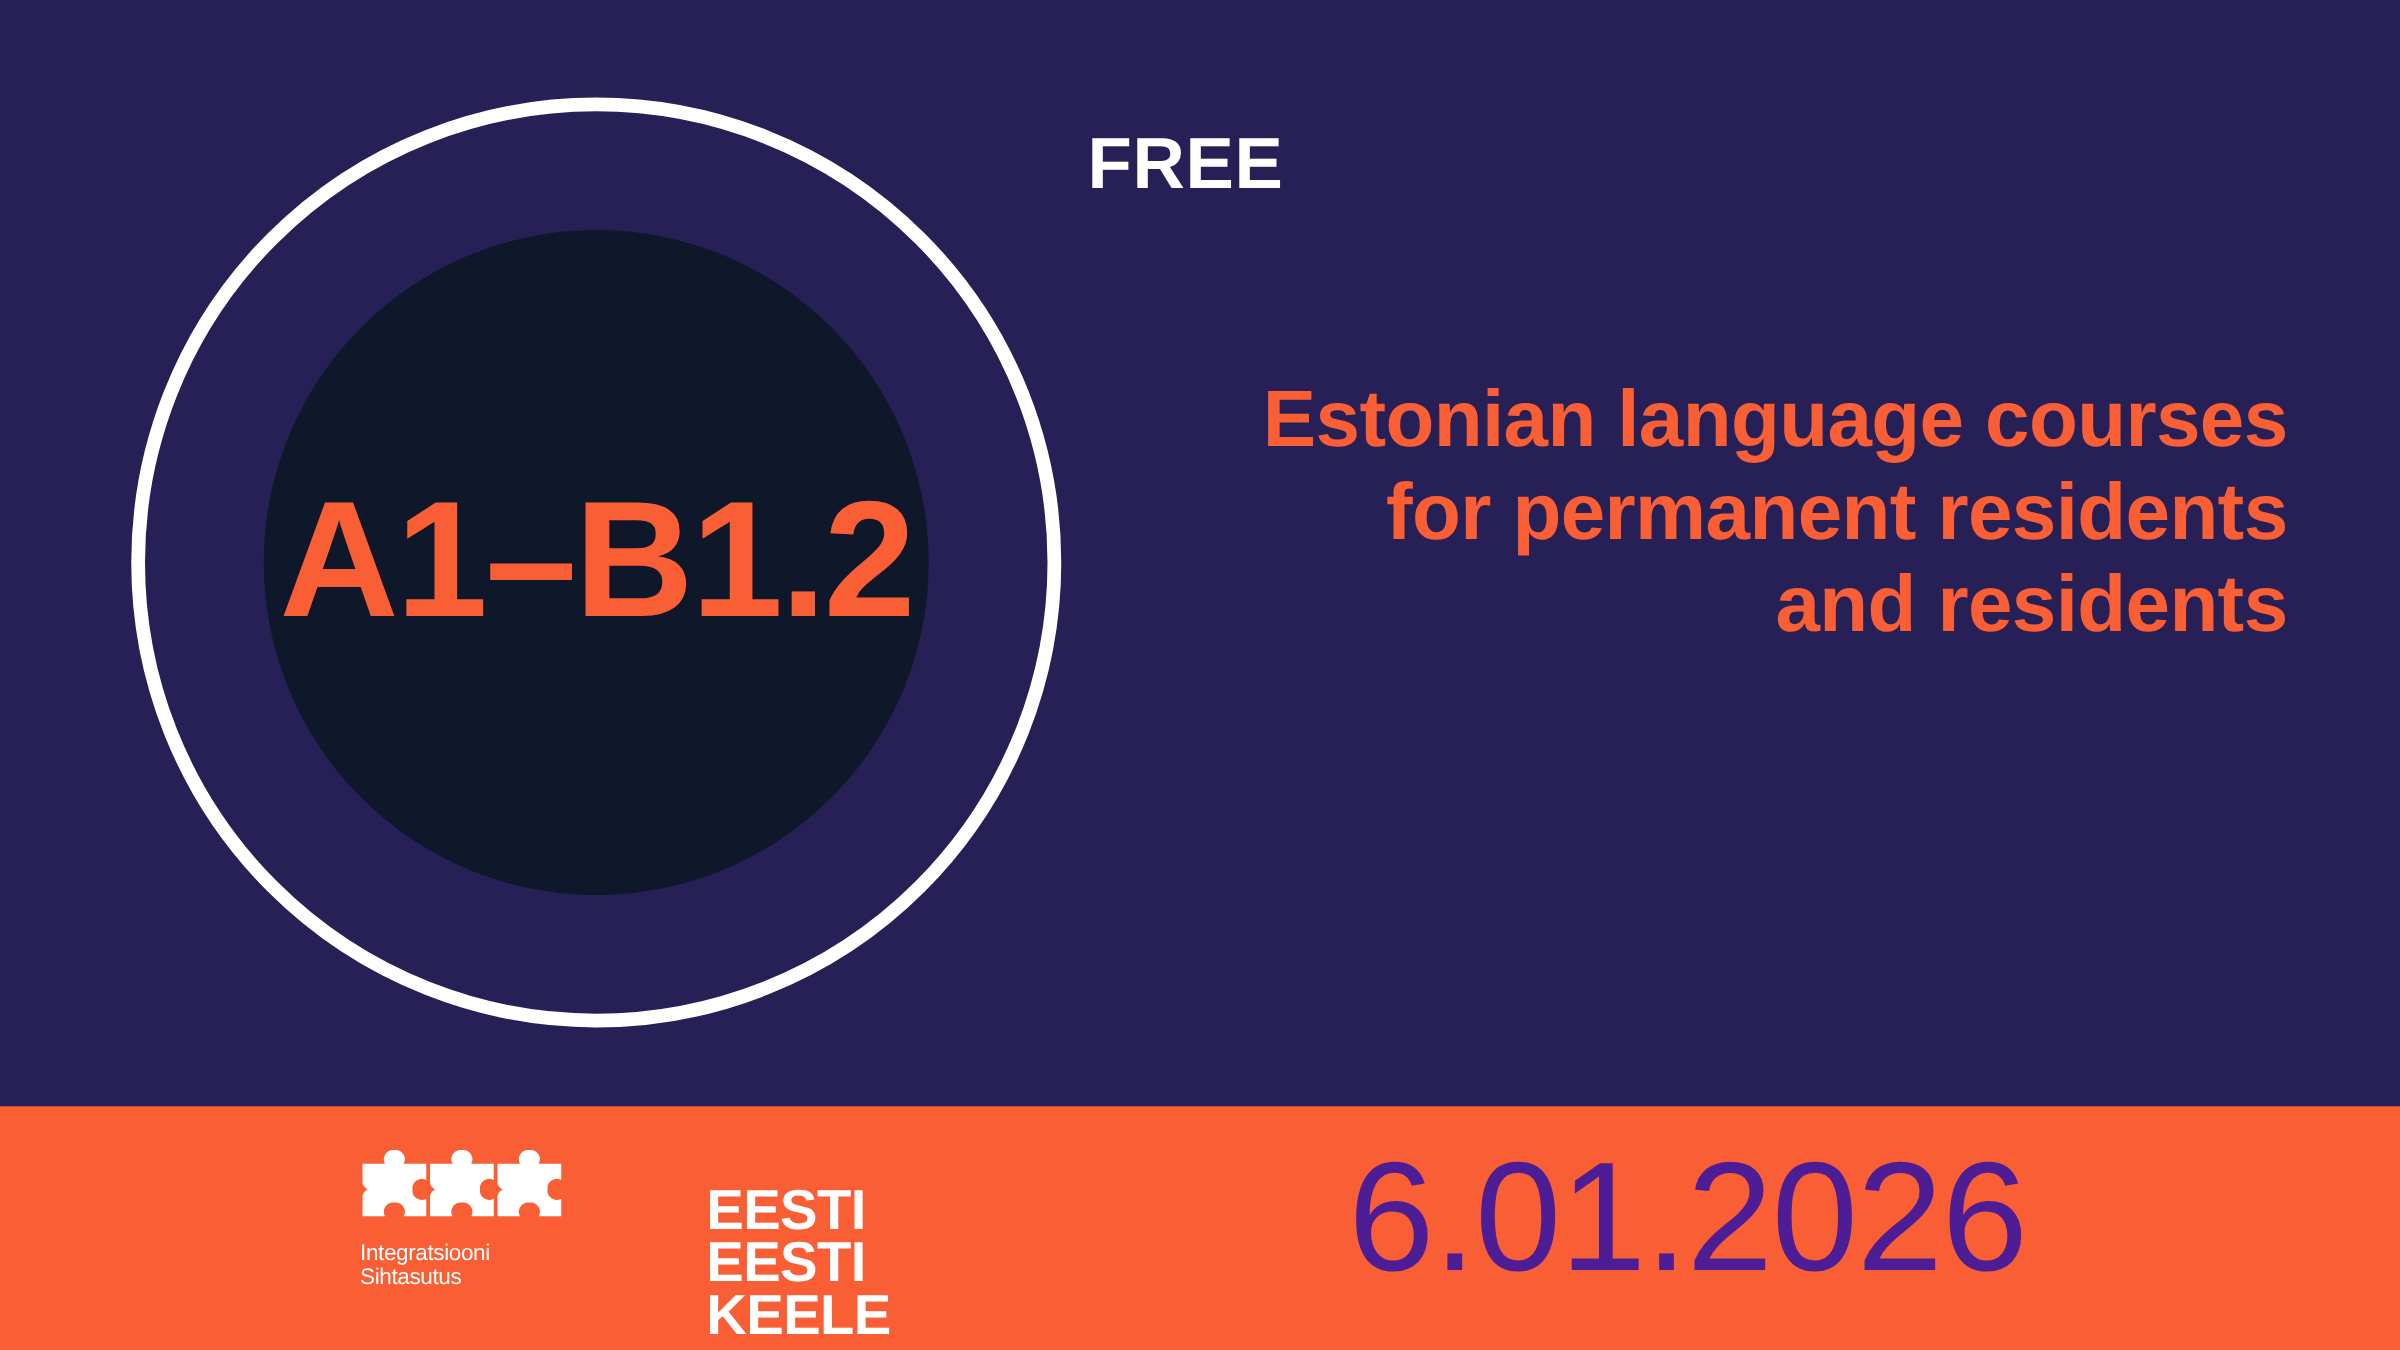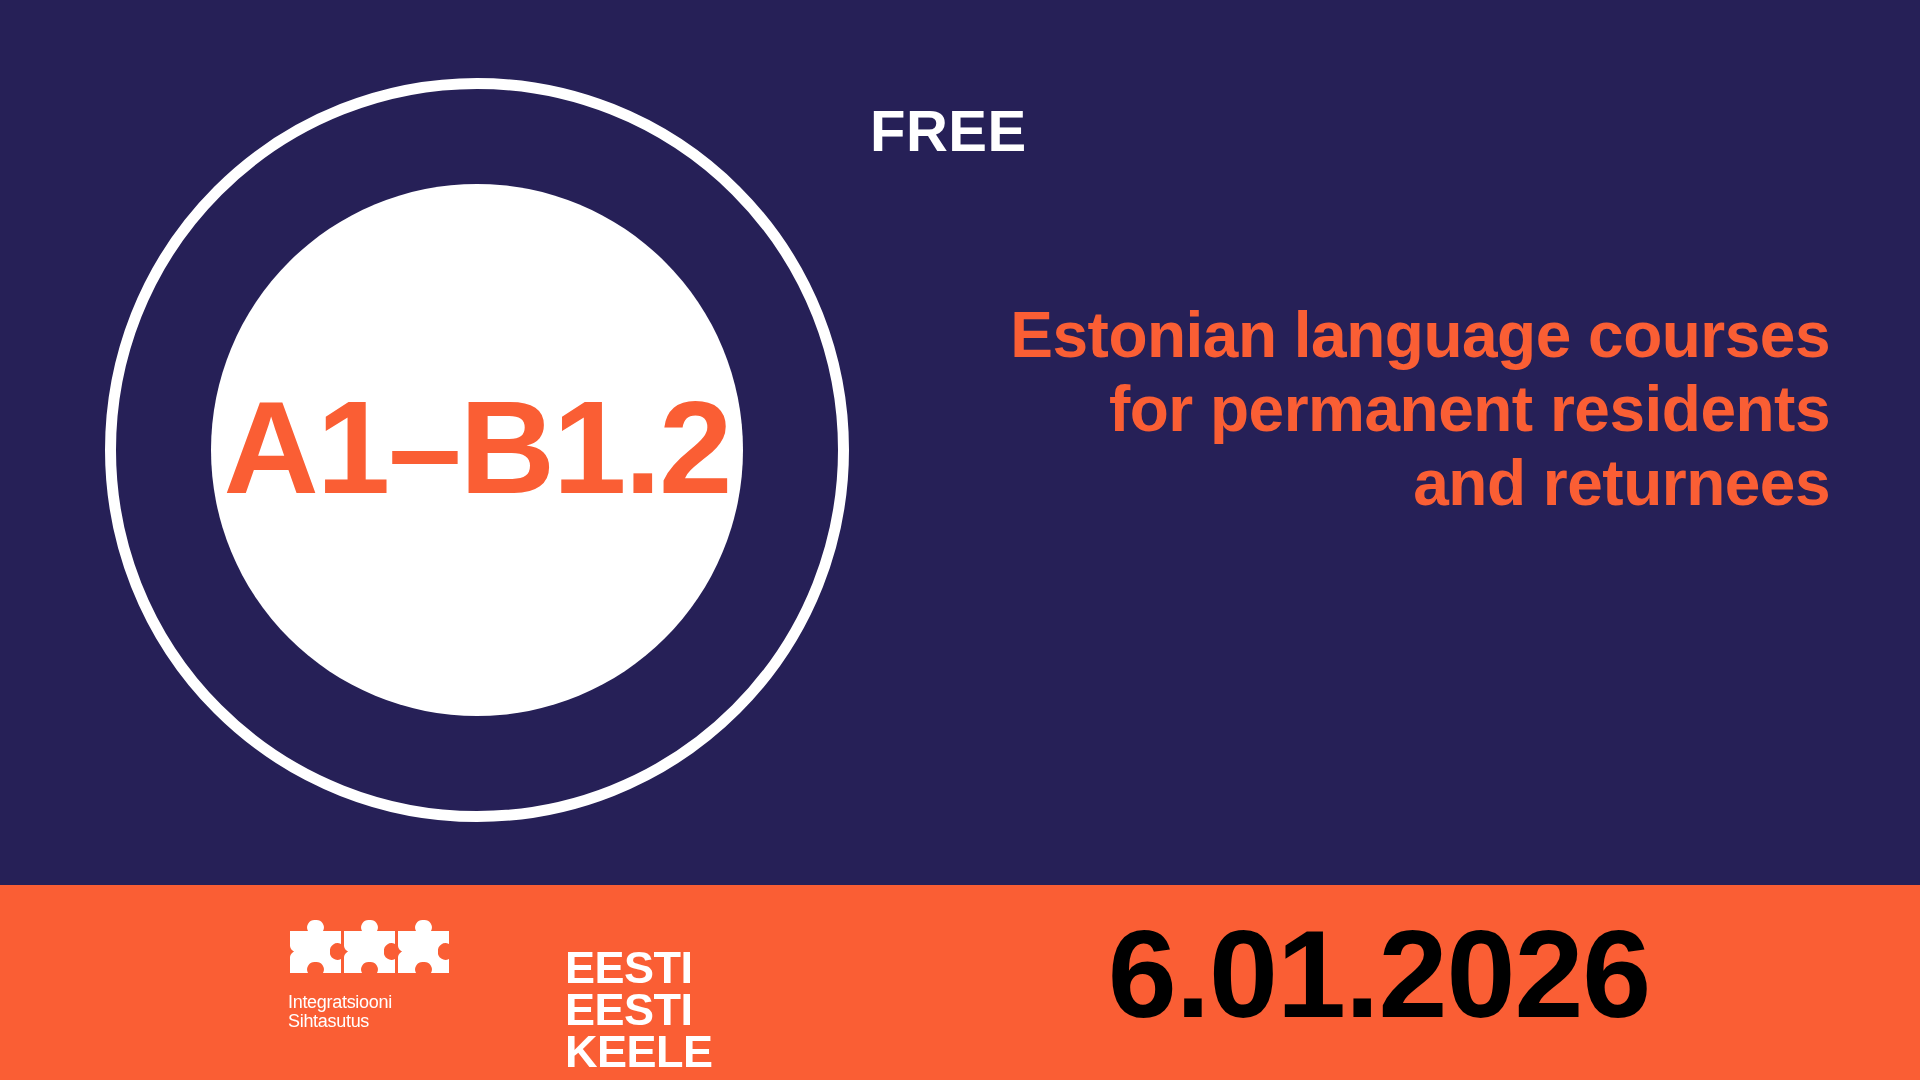--- a/index.html
+++ b/index.html
@@ -37,21 +37,21 @@
     box-sizing: border-box;
     border: 11px solid #ffffff;
     border-radius: 50%;
   }
   .badge-disc {
     position: absolute;
     left: 106px;
     top: 106px;
     width: 532px;
     height: 532px;
-    background: #ffffff;
+    background: #0f172a;
     border-radius: 50%;
     display: flex;
     align-items: center;
     justify-content: center;
   }
   .badge-level {
     color: #FA5E34;
     font-size: 132px;
     font-weight: 700;
     letter-spacing: -2px;
@@ -112,27 +112,27 @@
     position: absolute;
     left: 0;
     top: 885px;
     width: 1920px;
     height: 195px;
     background: #FA5E34;
   }
 
   .date-text {
     position: absolute;
-    left: 899px;
+    left: 870px;
     top: 12px;
     width: 960px;
     text-align: center;
-    color: #000000;
+    color: #4c1d95;
     font-size: 124px;
-    font-weight: 700;
+    font-weight: 400;
     letter-spacing: -1px;
     line-height: 1.25;
   }
 
   
   .logo-integration {
     position: absolute;
     left: 288px;
     top: 32px;
     width: 205px;
@@ -179,21 +179,21 @@
     </div>
   </div>
 
   <div class="right-col">
 
     <div class="free-label">FREE</div>
 
     <div class="headline">
       <span class="hl-line">Estonian language courses</span>
       <span class="hl-line">for permanent residents</span>
-      <span class="hl-line">and returnees</span>
+      <span class="hl-line">and residents</span>
     </div>
 
   </div>
 
   <div class="bottom-bar">
 
     <div class="logo-integration">
       <svg class="puzzle" viewBox="0 0 196 70">
 
         <path fill="#ffffff" d="

